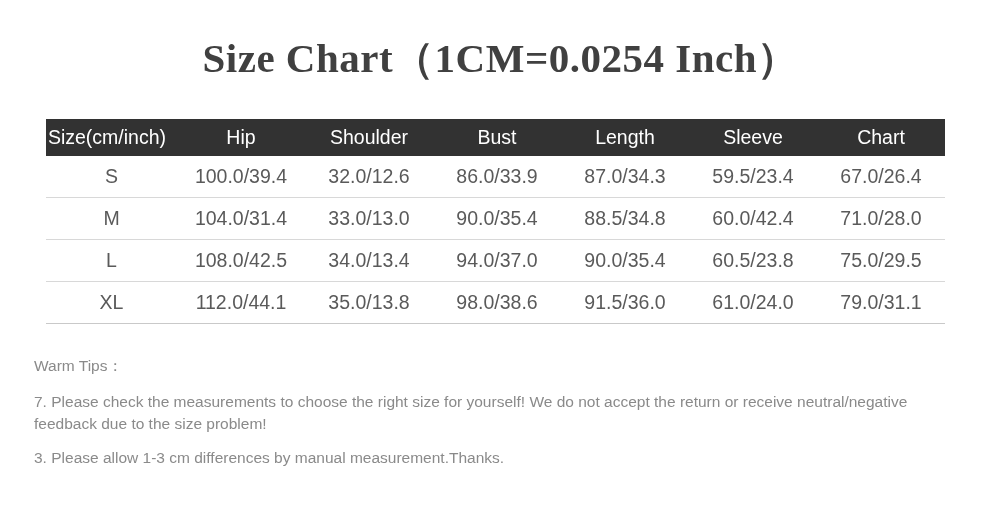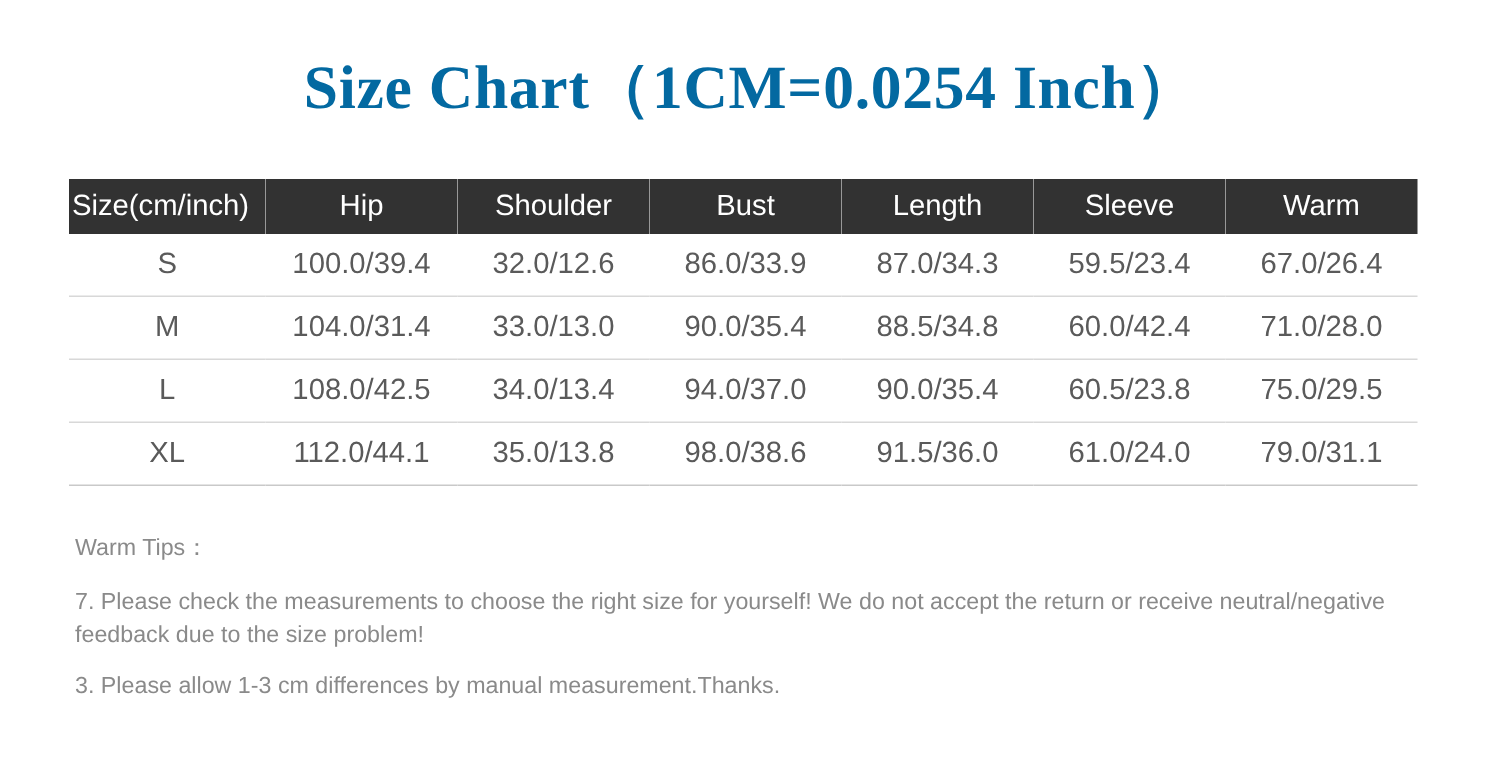--- a/index.html
+++ b/index.html
@@ -18,21 +18,21 @@
   
   #chart-title {
     position: absolute;
     left: 0;
     top: 36px;
     width: 1001px;
     text-align: center;
     font-family: "Liberation Serif", "DejaVu Serif", serif;
     font-size: 41px;
     font-weight: bold;
-    color: #0369a1;
+    color: #404040;
     letter-spacing: 0.5px;
     white-space: nowrap;
     line-height: 1.1;
   }
 
   
   #size-table-wrap {
     position: absolute;
     left: 46px;
     top: 119px;
@@ -81,21 +81,21 @@
     border-bottom: 1px solid #d8d8d8;
     white-space: nowrap;
   }
   tbody tr:last-child td {
     border-bottom: 1px solid #c9c9c9;
   }
 
   
   #warm-tips {
     position: absolute;
-    left: 50px;
+    left: 34px;
     top: 355px;
     width: 910px;
     color: #8a8a8a;
     font-size: 15.5px;
     line-height: 1.42;
   }
   #warm-tips .tips-heading {
     margin-bottom: 14px;
   }
   #warm-tips .tip-line {
@@ -124,21 +124,21 @@
     <thead>
       <tr class="header-row">
         <th class="size-head">
           <span class="clip-inner">Size(cm/inch)</span>
         </th>
         <th>Hip</th>
         <th>Shoulder</th>
         <th>Bust</th>
         <th>Length</th>
         <th>Sleeve</th>
-        <th>Warm</th>
+        <th>Chart</th>
       </tr>
     </thead>
     <tbody>
       <tr>
         <td>S</td>
         <td>100.0/39.4</td>
         <td>32.0/12.6</td>
         <td>86.0/33.9</td>
         <td>87.0/34.3</td>
         <td>59.5/23.4</td>

